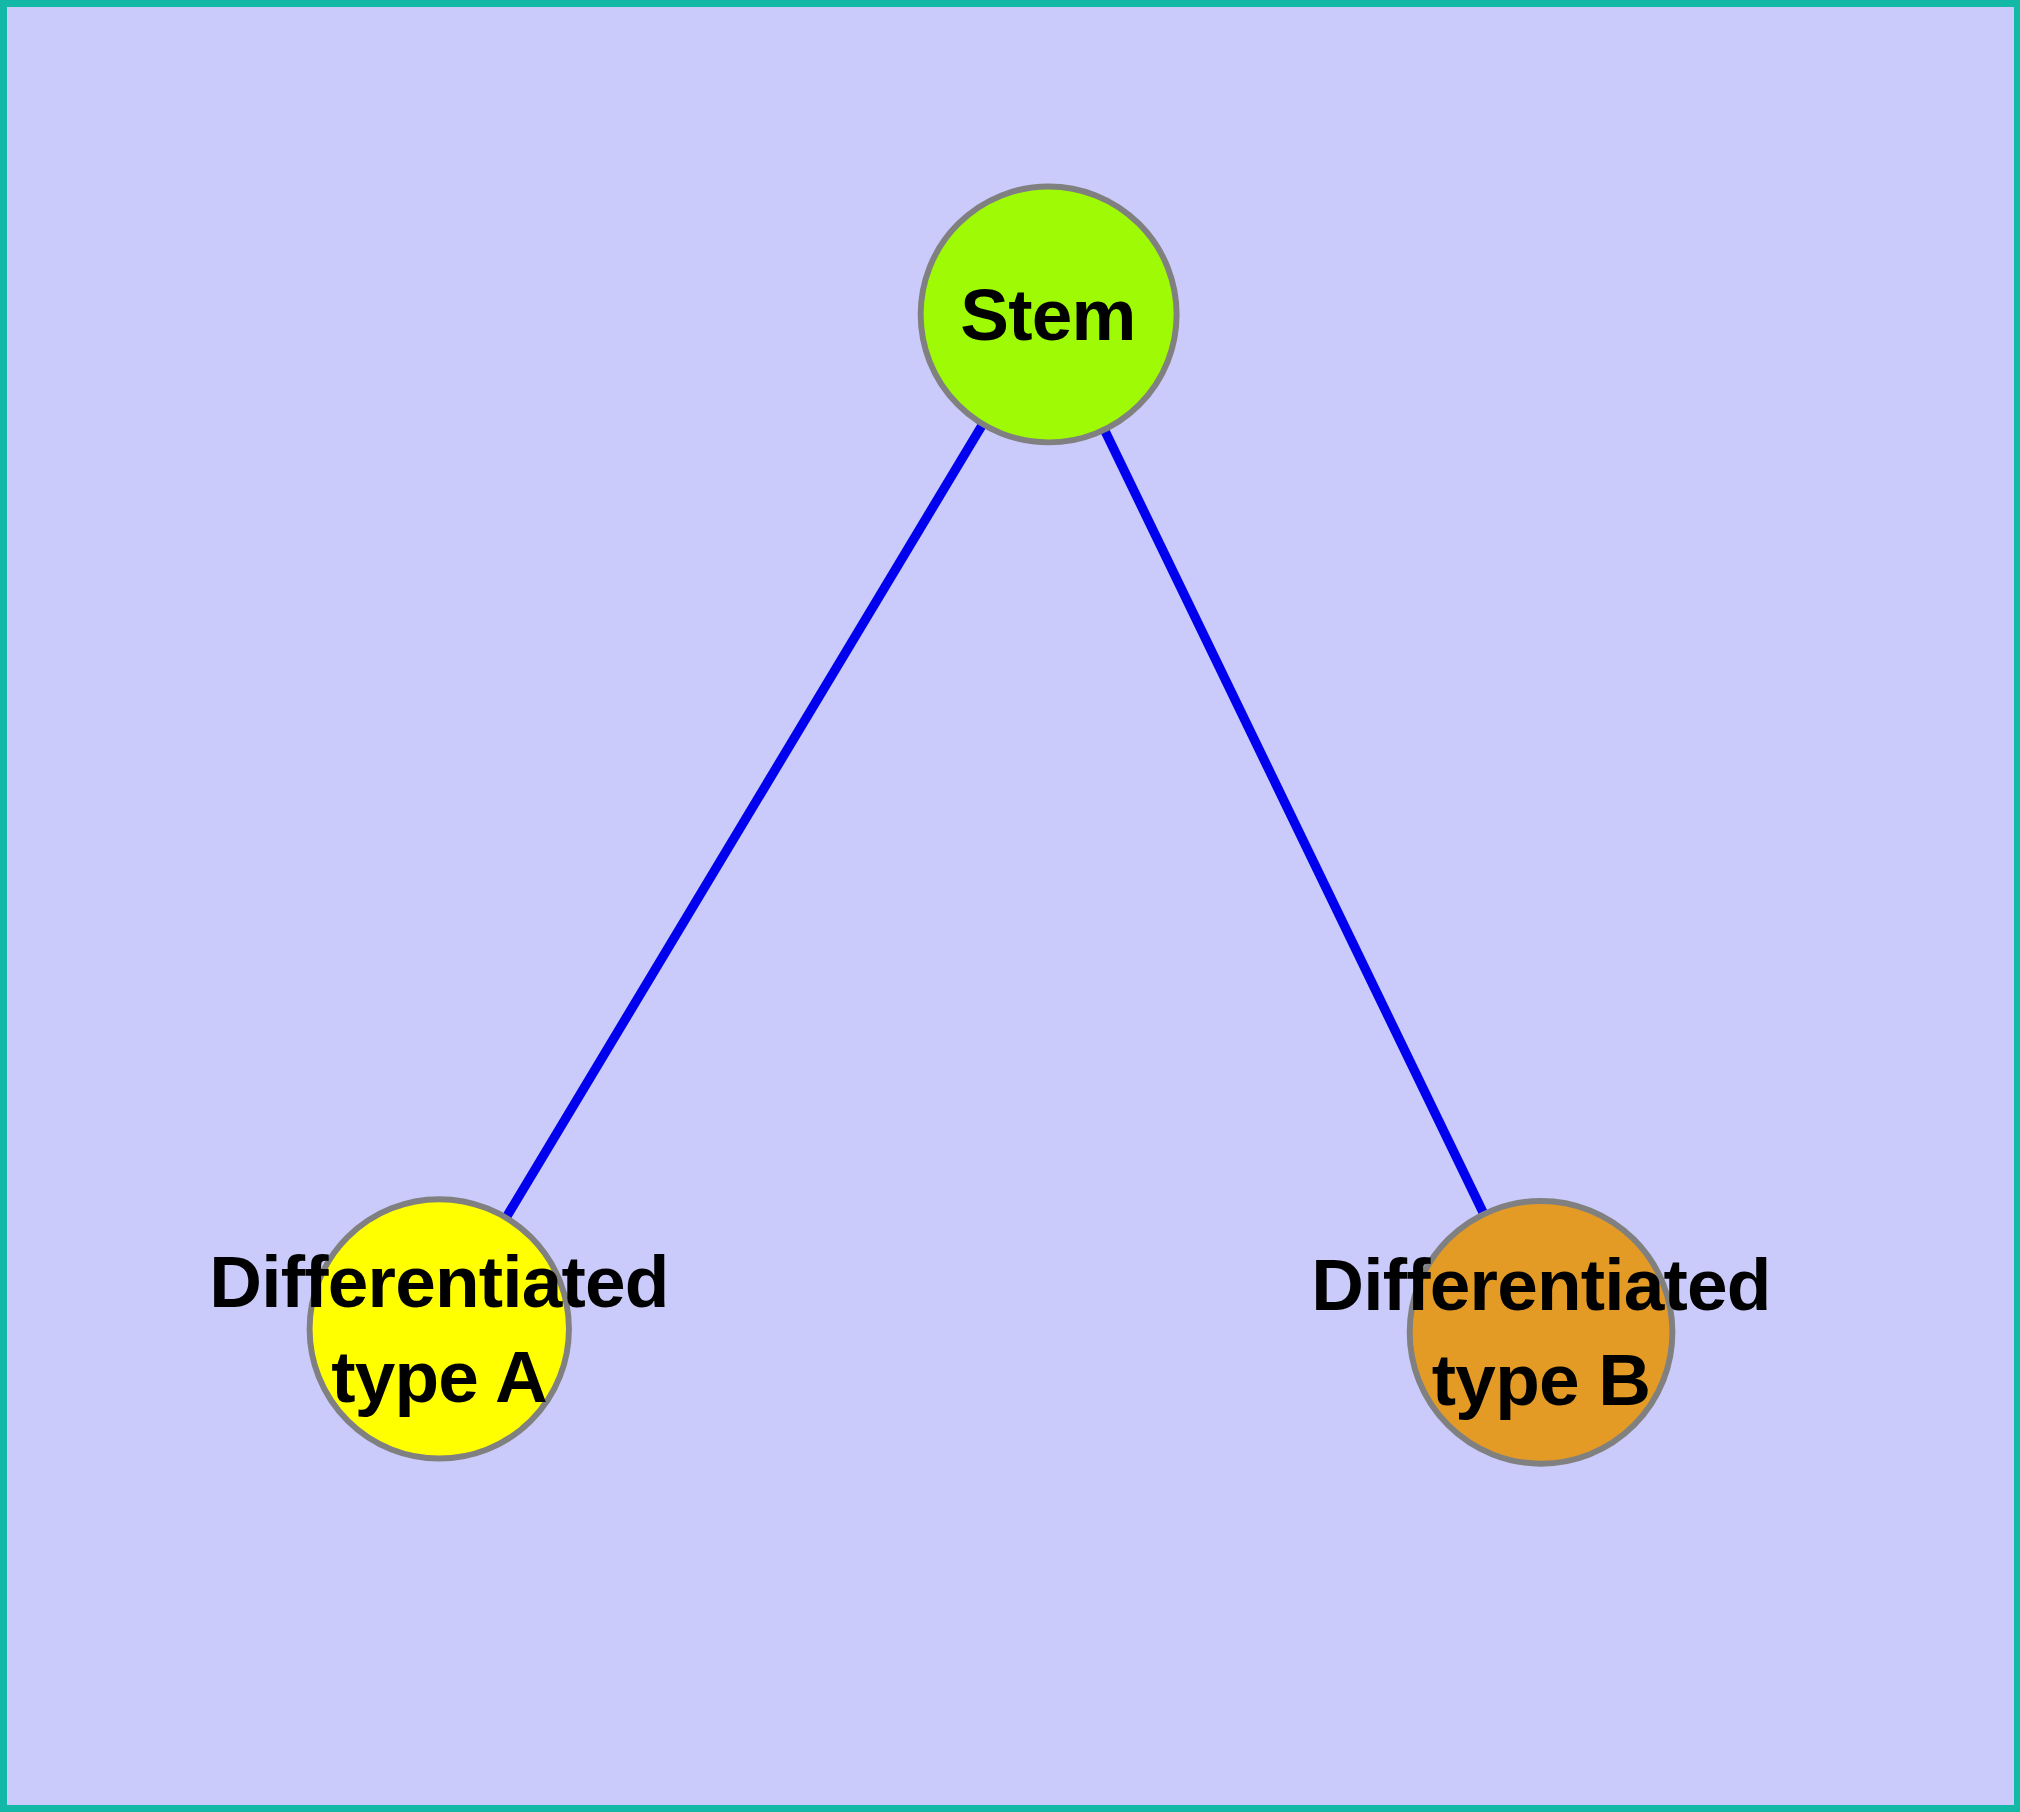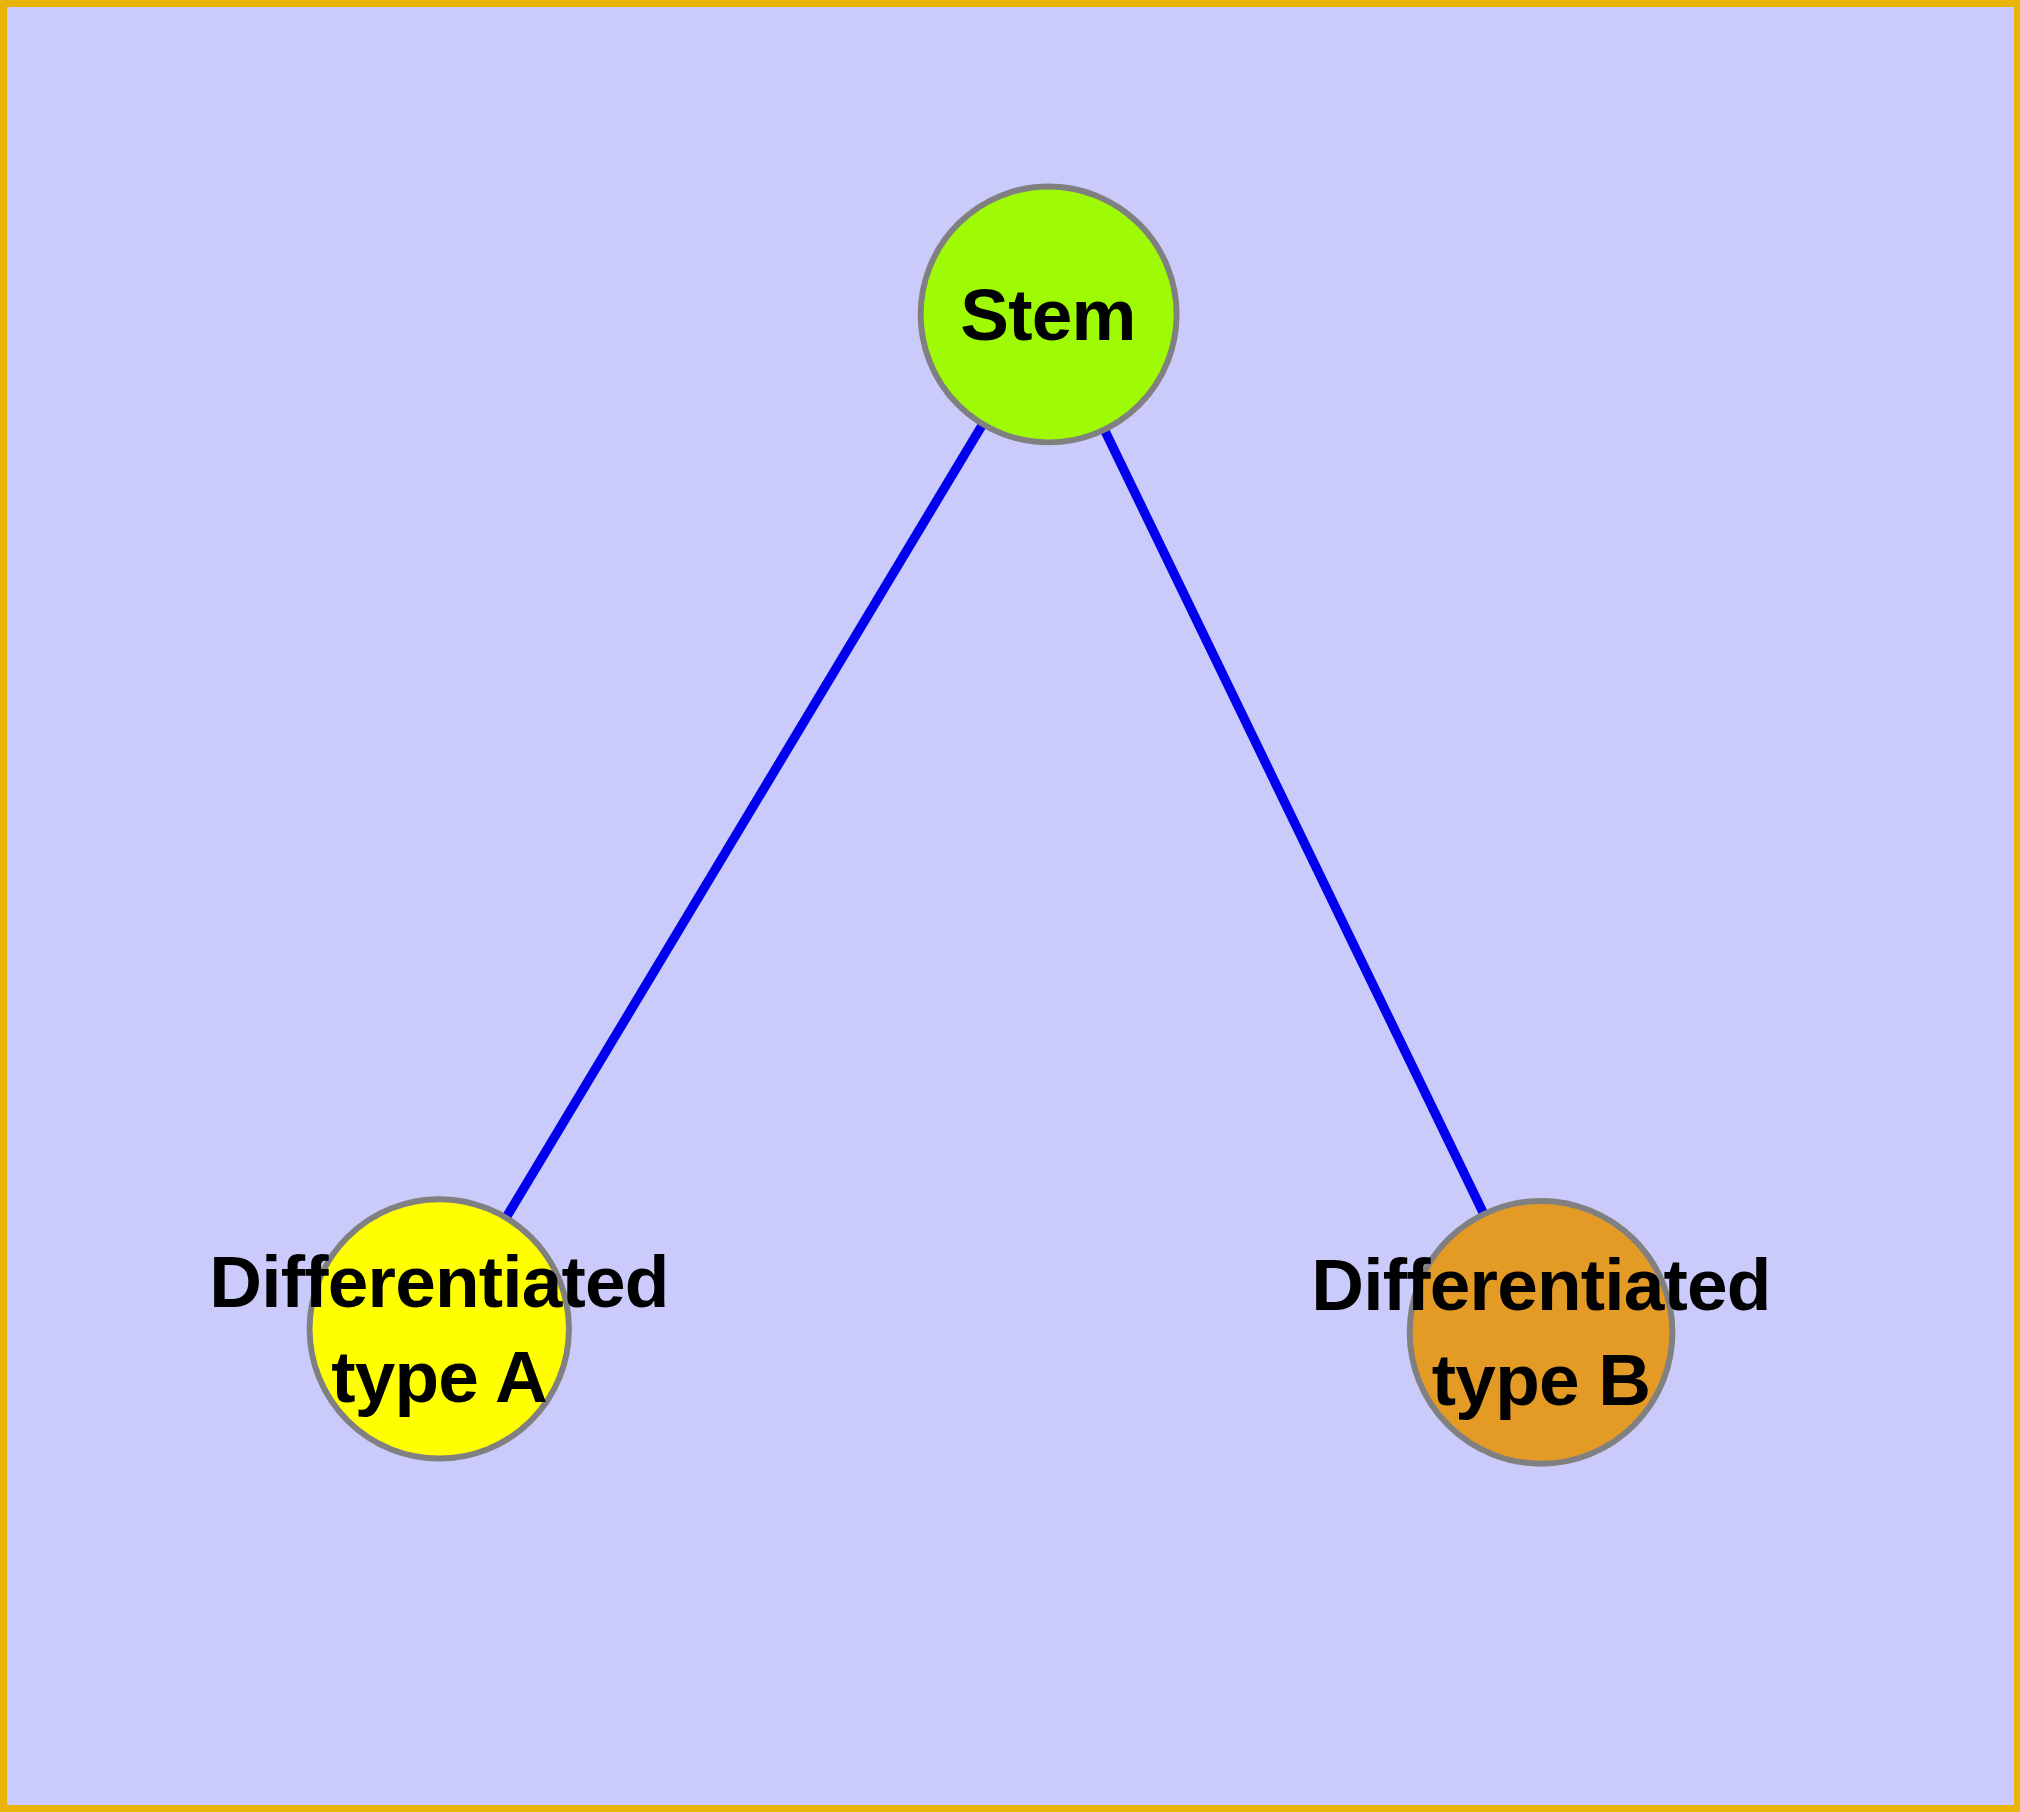--- a/index.html
+++ b/index.html
@@ -4,21 +4,21 @@
 <style>
   html, body {
     margin: 0;
     padding: 0;
     background: #ffffff;
   }
   #canvas {
     position: relative;
     width: 2021px;
     height: 1812px;
-    background: #eab308;
+    background: #14b8a6;
     overflow: hidden;
     font-family: "Liberation Sans", sans-serif;
   }
   #plot-area {
     position: absolute;
     left: 6.8px;
     top: 6.8px;
     width: 2007px;
     height: 1798px;
     background: #cbcbfb;

